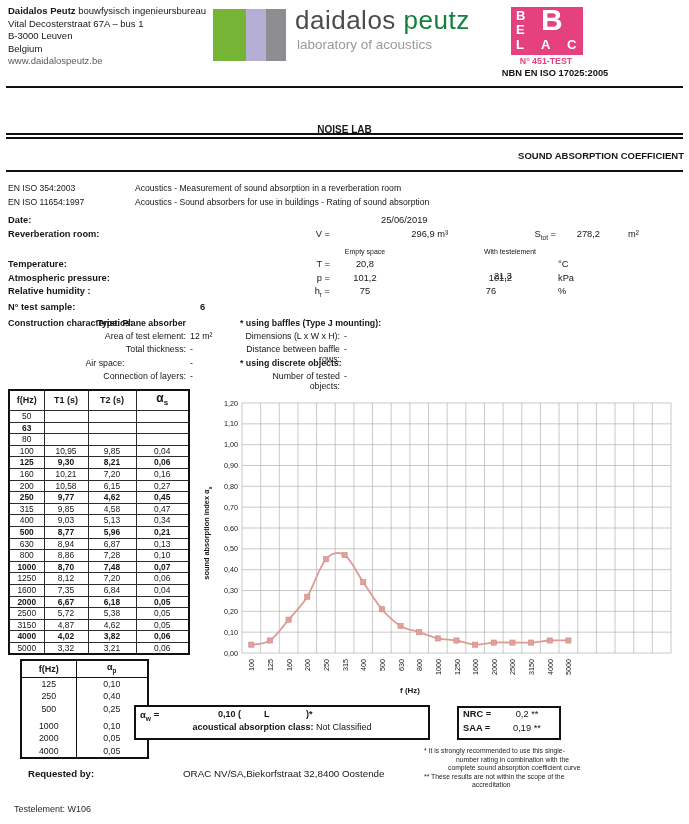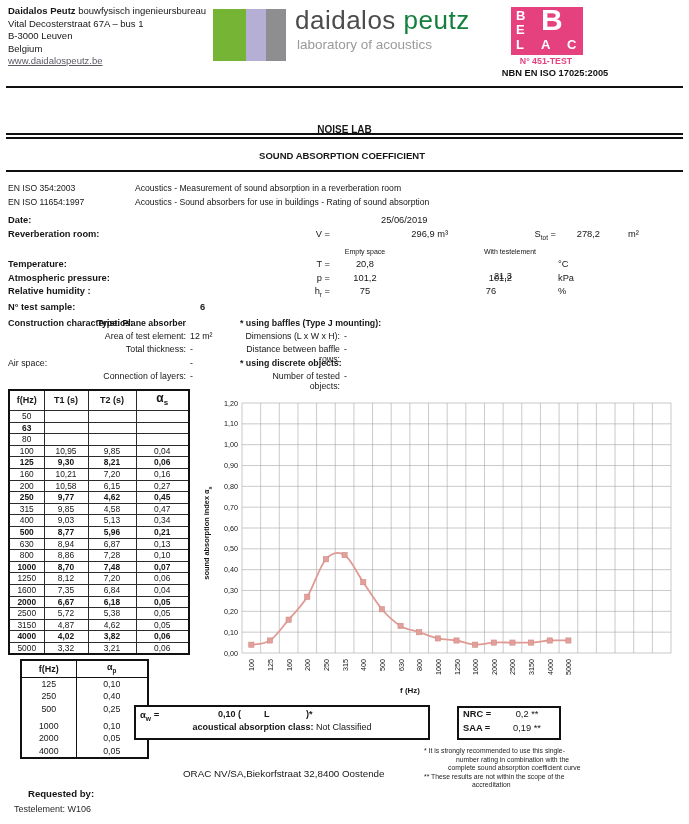--- a/index.html
+++ b/index.html
@@ -3,21 +3,21 @@
 <meta charset="utf-8">
 <style>
   html,body{margin:0;padding:0;background:#d8d8d8;}
   .page{position:relative;width:689px;height:824px;background:#ffffff;
         font-family:"Liberation Sans","DejaVu Sans",sans-serif;color:#161616;overflow:hidden;}
   .abs{position:absolute;}
   .b{font-weight:bold;}
   .rule{position:absolute;background:#101010;}
   
   .company{left:8px;top:5px;font-size:9.5px;line-height:12.6px;}
-  .weblink{color:#5a5a66;text-decoration:underline;}
+  .weblink{color:#5a5a66;}
   .logo-sq{position:absolute;top:0;}
   .logo-word{font-size:26px;letter-spacing:.5px;}
   .logo-sub{font-size:13.5px;color:#9a9a9c;}
   .belac-box{position:absolute;width:72px;height:48px;}
   .belac-letter{position:absolute;color:#fff;font-weight:bold;font-size:13px;line-height:13px;}
   
   .std-code{position:absolute;left:8px;font-size:8.6px;}
   .std-desc{position:absolute;left:135px;font-size:8.6px;}
   .lbl{position:absolute;left:8px;font-size:9.3px;font-weight:bold;}
   .small-col-hdr{position:absolute;font-size:7px;text-align:center;}
@@ -74,21 +74,21 @@
     </div>
     <div style="position: absolute; left: 0px; top: 49px; width: 132px; font-size: 8.8px; font-weight: bold; color: rgb(229, 65, 127);" id="belac-cert">N° 451-TEST</div>
     <div style="position:absolute;left:0;top:61px;width:150px;font-size:9.3px;font-weight:bold;color:#111;">NBN EN ISO 17025:2005</div>
   </div>
 
   <div class="rule" style="left:6px;top:86px;width:677px;height:2.4px;"></div>
 
   <div class="abs b" style="left:0;top:94px;width:689px;text-align:center;font-size:10px;margin-top:30px;">NOISE LAB</div>
   <div class="rule" style="left:6px;top:133px;width:677px;height:1.6px;"></div>
   <div class="rule" style="left:6px;top:137px;width:677px;height:1.6px;"></div>
-  <div class="abs b" style="left:0;top:150px;width:684px;text-align:center;font-size:9.5px;">SOUND ABSORPTION COEFFICIENT</div>
+  <div class="abs b" style="left:0;top:150px;width:684px;text-align:right;font-size:9.5px;">SOUND ABSORPTION COEFFICIENT</div>
   <div class="rule" style="left:6px;top:170px;width:677px;height:1.6px;"></div>
 
   <div class="std-code" style="top:183px;">EN ISO 354:2003</div>
   <div class="std-desc" style="top:183px;">Acoustics - Measurement of sound absorption in a reverberation room</div>
   <div class="std-code" style="top:197px;">EN ISO 11654:1997</div>
   <div class="std-desc" style="top:197px;">Acoustics - Sound absorbers for use in buildings - Rating of sound absorption</div>
 
   <div class="lbl" style="top:215px;">Date:</div>
   <div class="abs" style="left:381px;top:215px;font-size:9.3px;">25/06/2019</div>
 
@@ -135,21 +135,21 @@
       </div>
       <div class="abs" style="left: 0px; top: 13.2px; width: 689px; font-size: 8.8px;">
         <span class="abs" style="left: 0px; width: 186px; text-align: right;">Area of test element:</span>
         <span class="abs" style="left: 190px;">12 m²</span>
       </div>
       <div class="abs" style="left: 0px; top: 26.4px; width: 689px; font-size: 8.8px;">
         <span class="abs" style="left: 0px; width: 186px; text-align: right;">Total thickness:</span>
         <span class="abs" style="left: 190px;">-</span>
       </div>
       <div class="abs" style="left: 0px; top: 39.6px; width: 689px; font-size: 8.8px;">
-        <span class="abs" style="left: 8px; width: 186px; text-align: left;">Air space:</span>
+        <span class="abs" style="left: 0px; width: 186px; text-align: center; padding-left: 12px;">Air space:</span>
         <span class="abs" style="left: 190px;">-</span>
       </div>
       <div class="abs" style="left: 0px; top: 52.8px; width: 689px; font-size: 8.8px;">
         <span class="abs" style="left: 0px; width: 186px; text-align: right;">Connection of layers:</span>
         <span class="abs" style="left: 190px;">-</span>
       </div>
       <div class="abs" style="left: 240px; top: 0px; width: 260px; font-size: 8.8px;">
         <span class="abs b" style="left: 0px;">* using baffles (Type J mounting):</span>
       </div>
       <div class="abs" style="left: 240px; top: 13.2px; width: 260px; font-size: 8.8px;">
@@ -465,17 +465,17 @@
   </div>
 
   <div class="abs fn" style="left:424px;top:747px;width:264px;" id="footnote-block">
       <div style="margin-left: 0px;">* It is strongly recommended to use this single-</div>
       <div style="margin-left: 32px;">number rating in combination with the</div>
       <div style="margin-left: 24px;">complete sound absorption coefficient curve</div>
       <div style="margin-left: 0px;">** These results are not within the scope of the</div>
       <div style="margin-left: 48px;">accreditation</div>
     </div>
 
-  <div class="abs b" style="left:28px;top:788px;font-size:9.6px;">Requested by:</div>
+  <div class="abs b" style="left:28px;top:768px;font-size:9.6px;">Requested by:</div>
   <div class="abs" style="left:183px;top:768px;font-size:9.8px;">ORAC NV/SA,Biekorfstraat 32,8400 Oostende</div>
 
   <div class="abs" style="left:14px;top:804px;font-size:9px;color:#2a2a2a;">Testelement: W106</div>
 </div>
 
 </body></html>

